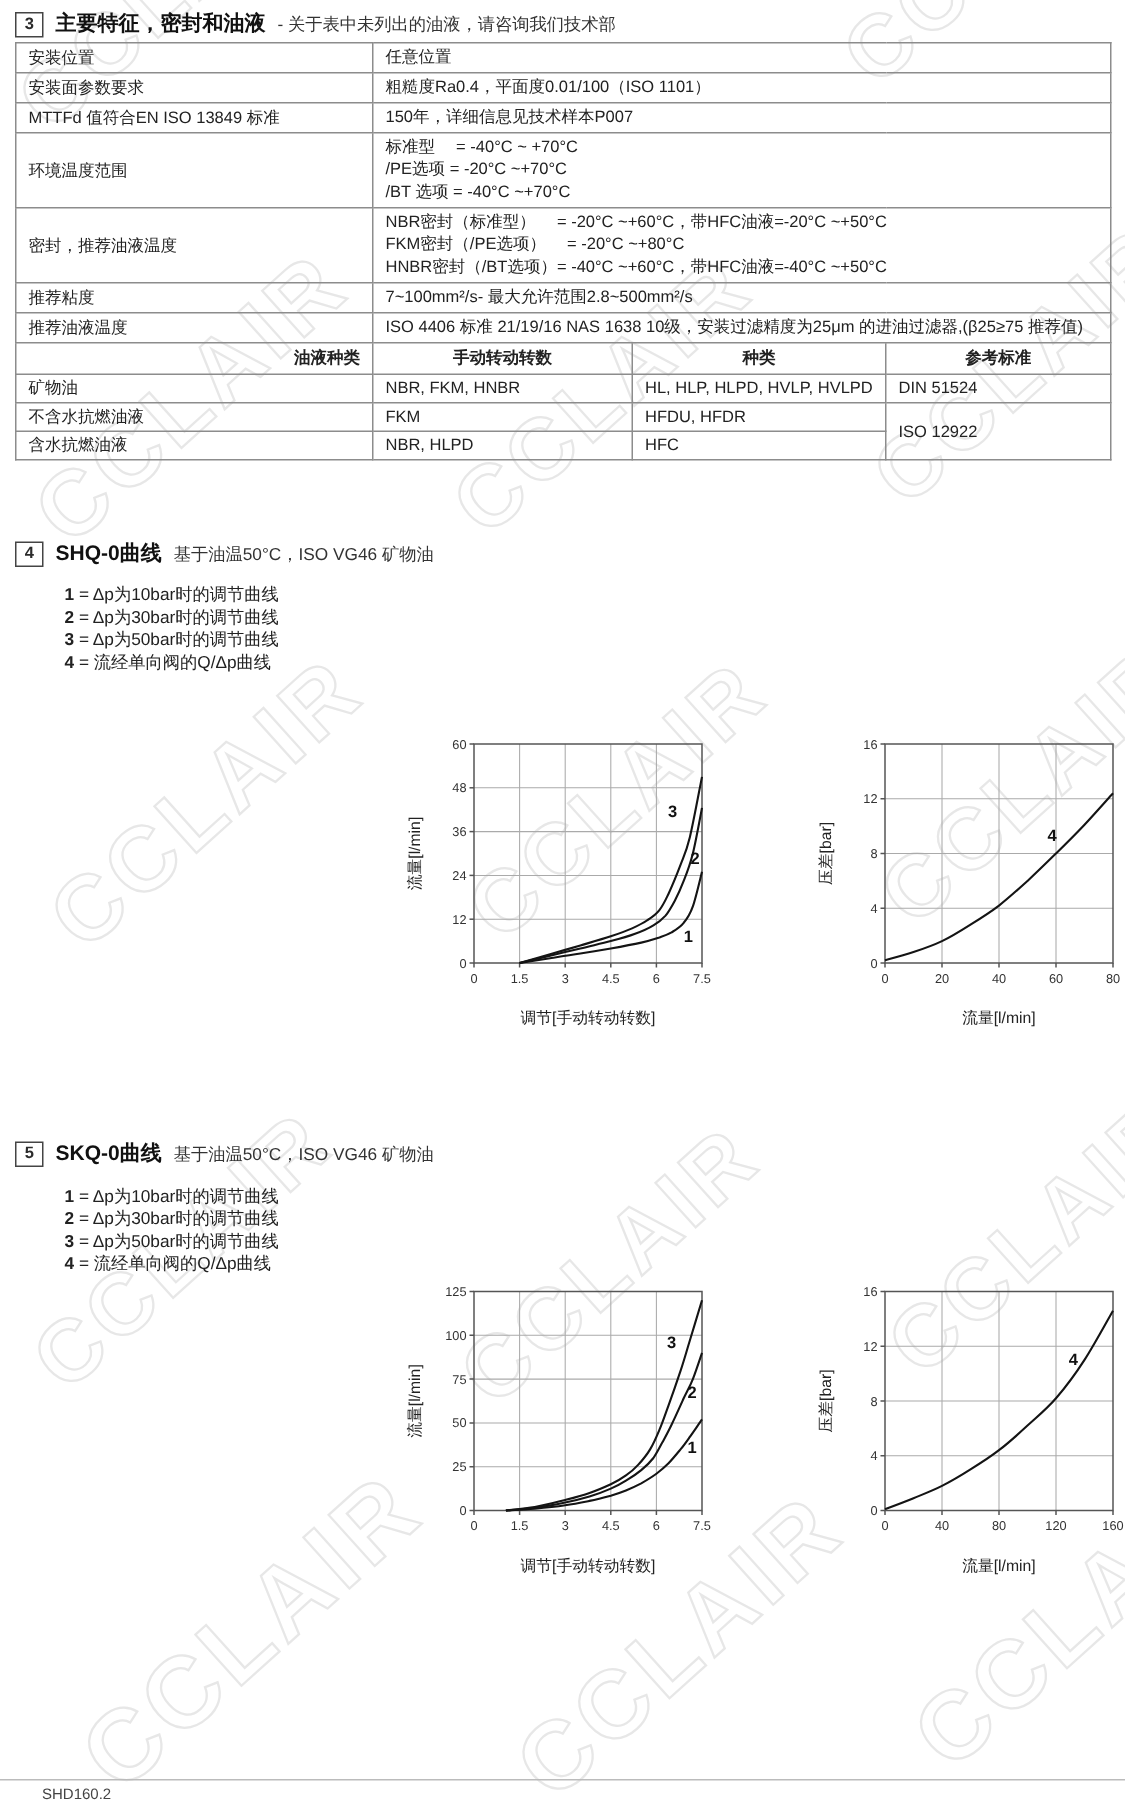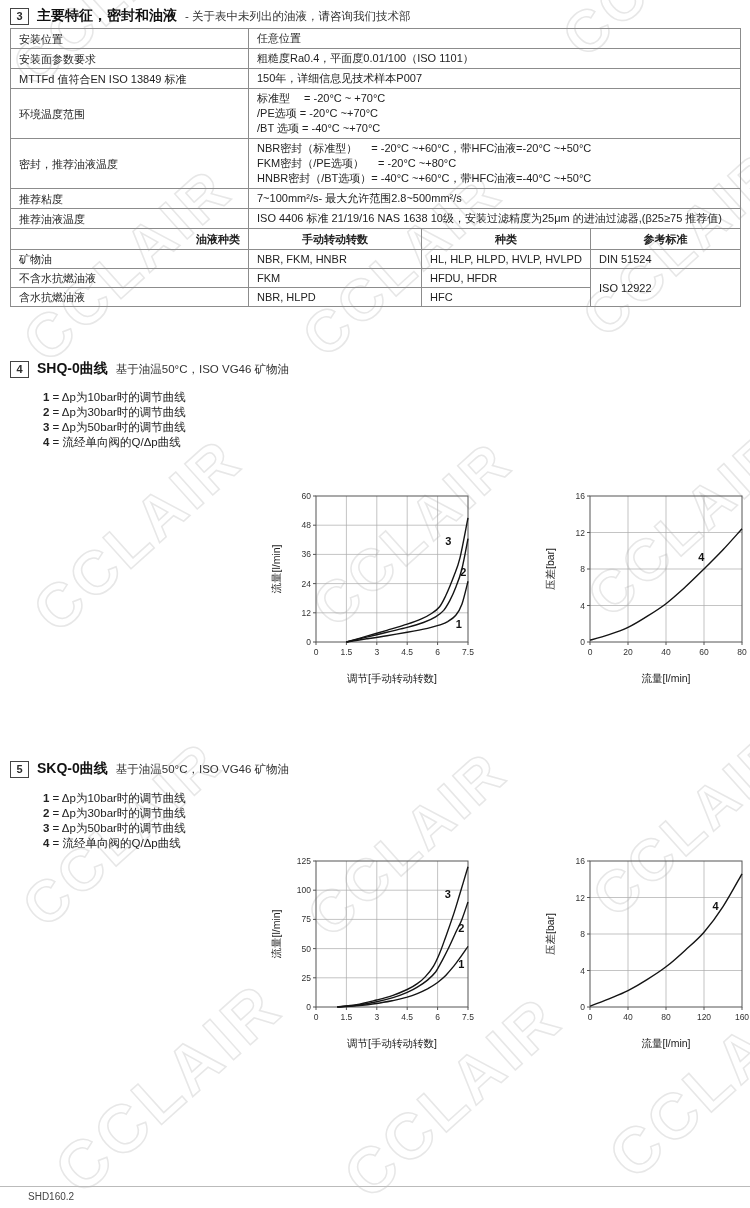--- a/index.html
+++ b/index.html
@@ -107,21 +107,21 @@
         </tr>
         <tr>
           <td class="lbl">MTTFd 值符合EN ISO 13849 标准</td>
           <td colspan="3">
             <div class="vline">150年，详细信息见技术样本P007</div>
           </td>
         </tr>
         <tr>
           <td class="lbl">环境温度范围</td>
           <td colspan="3">
-            <div class="vline">标准型　 = -20°C ~ +70°C</div>
+            <div class="vline">标准型　 = -40°C ~ +70°C</div>
             <div class="vline">/PE选项  = -20°C ~+70°C</div>
             <div class="vline">/BT 选项 = -40°C ~+70°C</div>
           </td>
         </tr>
         <tr>
           <td class="lbl">密封，推荐油液温度</td>
           <td colspan="3">
             <div class="vline">NBR密封（标准型）　 = -20°C ~+60°C，带HFC油液=-20°C ~+50°C</div>
             <div class="vline">FKM密封（/PE选项）　 = -20°C ~+80°C</div>
             <div class="vline">HNBR密封（/BT选项）= -40°C ~+60°C，带HFC油液=-40°C ~+50°C</div>

